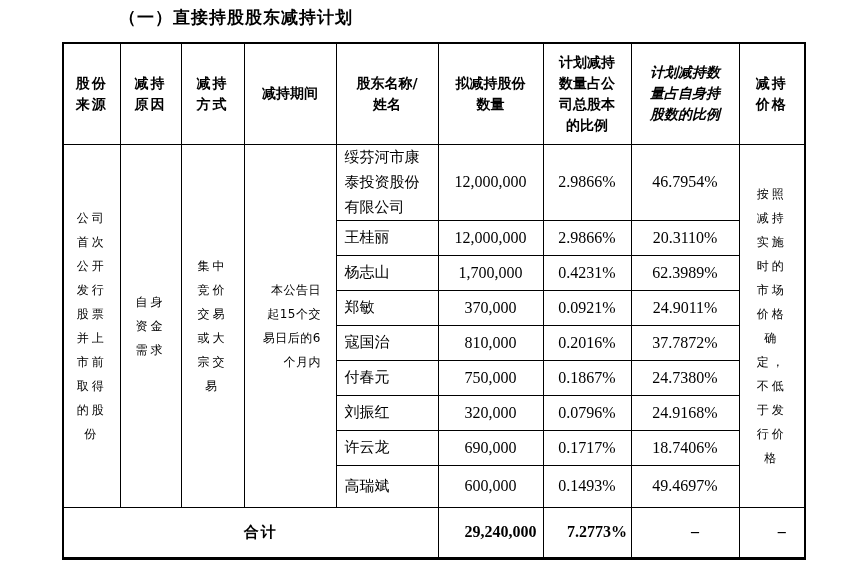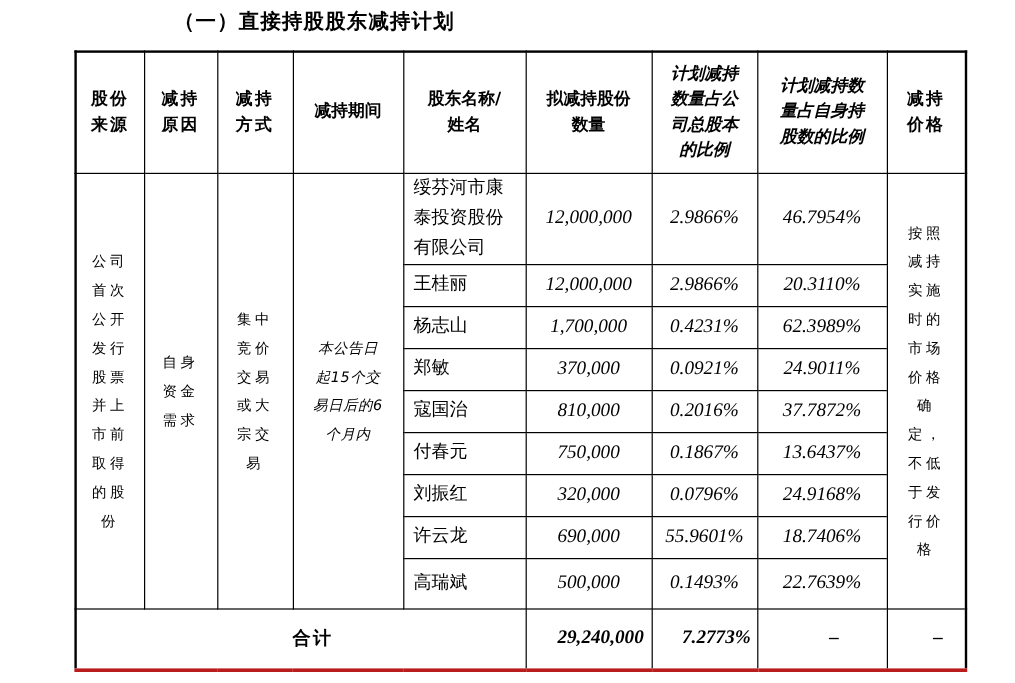--- a/index.html
+++ b/index.html
@@ -1,46 +1,46 @@
 <!DOCTYPE html>
 <html><head>
 <meta charset="utf-8">
 <style>
   html,body{margin:0;padding:0;background:#ffffff;}
   body{width:846px;height:569px;position:relative;color:#000;
        font-family:"DejaVu Sans","Liberation Sans",sans-serif;}
-  .title{position:absolute;left:119px;top:6px;font-size:17px;font-weight:700;letter-spacing:1px;margin-left:26px;}
+  .title{position:absolute;left:119px;top:6px;font-size:17px;font-weight:700;letter-spacing:1px;}
 
   table.rt{position:absolute;left:62px;top:42px;width:742px;border-collapse:collapse;
            table-layout:fixed;border:2px solid #000;}
   .rt td,.rt th{border:1px solid #000;padding:0;vertical-align:middle;color:#000;}
 
   tr.hdr{height:101px;}
   tr.r0{height:75px;}
   tr.rx{height:35px;}
   tr.r8{height:42px;}
   tr.total{height:51px;}
 
   .rt th{font-size:14px;font-weight:700;line-height:21px;text-align:center;}
   .hb{margin:0 auto;}
   .hb.w2{width:36px;letter-spacing:2px;}
   .hb.w5{width:74px;}
   .hb.w5b{width:76px;}
-  .hb.w4{width:58px;font-style:italic;}
+  .hb.w4{width:58px;}
   .hb.w5c{width:72px;font-style:italic;}
 
   .vb{margin:16px auto;font-size:12px;line-height:24px;text-align:center;}
   .vb.ls{letter-spacing:3px;width:38px;}
-  .vb.period{width:62px;text-align:center;letter-spacing:0.5px;font-style:italic;}
+  .vb.period{width:62px;text-align:right;letter-spacing:0.5px;}
 
   td.name{text-align:left;padding:0 12px 0 8px;font-size:15px;line-height:25px;
           font-family:"Liberation Serif","DejaVu Serif",serif;margin-left:19px;}
-  td.num{font-family:"Liberation Serif","DejaVu Serif",serif;font-size:16px;text-align:center;font-style:italic;}
+  td.num{font-family:"Liberation Serif","DejaVu Serif",serif;font-size:16px;text-align:center;}
 
-  tr.total td{font-weight:700;border-bottom:3px solid #b91c1c;padding-left:20px;}
+  tr.total td{font-weight:700;border-bottom:3px solid #000000;padding-left:20px;}
   tr.total td.lbl{font-size:15px;text-align:center;letter-spacing:2px;
                   font-family:"DejaVu Sans","Liberation Sans",sans-serif;}
 </style>
 </head>
 <body>
 
 <div class="title">（一）直接持股股东减持计划</div>
 
 <table class="rt">
   <colgroup>
@@ -133,42 +133,42 @@
     <td class="name">寇国治</td>
     <td class="num">810,000</td>
     <td class="num">0.2016%</td>
     <td class="num">37.7872%</td>
   </tr>
 
   <tr class="rx">
     <td class="name">付春元</td>
     <td class="num">750,000</td>
     <td class="num">0.1867%</td>
-    <td class="num">13.6437%</td>
+    <td class="num">24.7380%</td>
   </tr>
 
   <tr class="rx">
     <td class="name">刘振红</td>
     <td class="num">320,000</td>
     <td class="num">0.0796%</td>
     <td class="num">24.9168%</td>
   </tr>
 
   <tr class="rx">
     <td class="name">许云龙</td>
     <td class="num">690,000</td>
-    <td class="num">55.9601%</td>
+    <td class="num">0.1717%</td>
     <td class="num">18.7406%</td>
   </tr>
 
   <tr class="r8">
     <td class="name">高瑞斌</td>
-    <td class="num">500,000</td>
+    <td class="num">600,000</td>
     <td class="num">0.1493%</td>
-    <td class="num">22.7639%</td>
+    <td class="num">49.4697%</td>
   </tr>
 
   <tr class="total">
     <td colspan="5" class="lbl">合计</td>
     <td class="num">29,240,000</td>
     <td class="num">7.2773%</td>
     <td class="num">–</td>
     <td class="num">–</td>
   </tr>
 </tbody>

